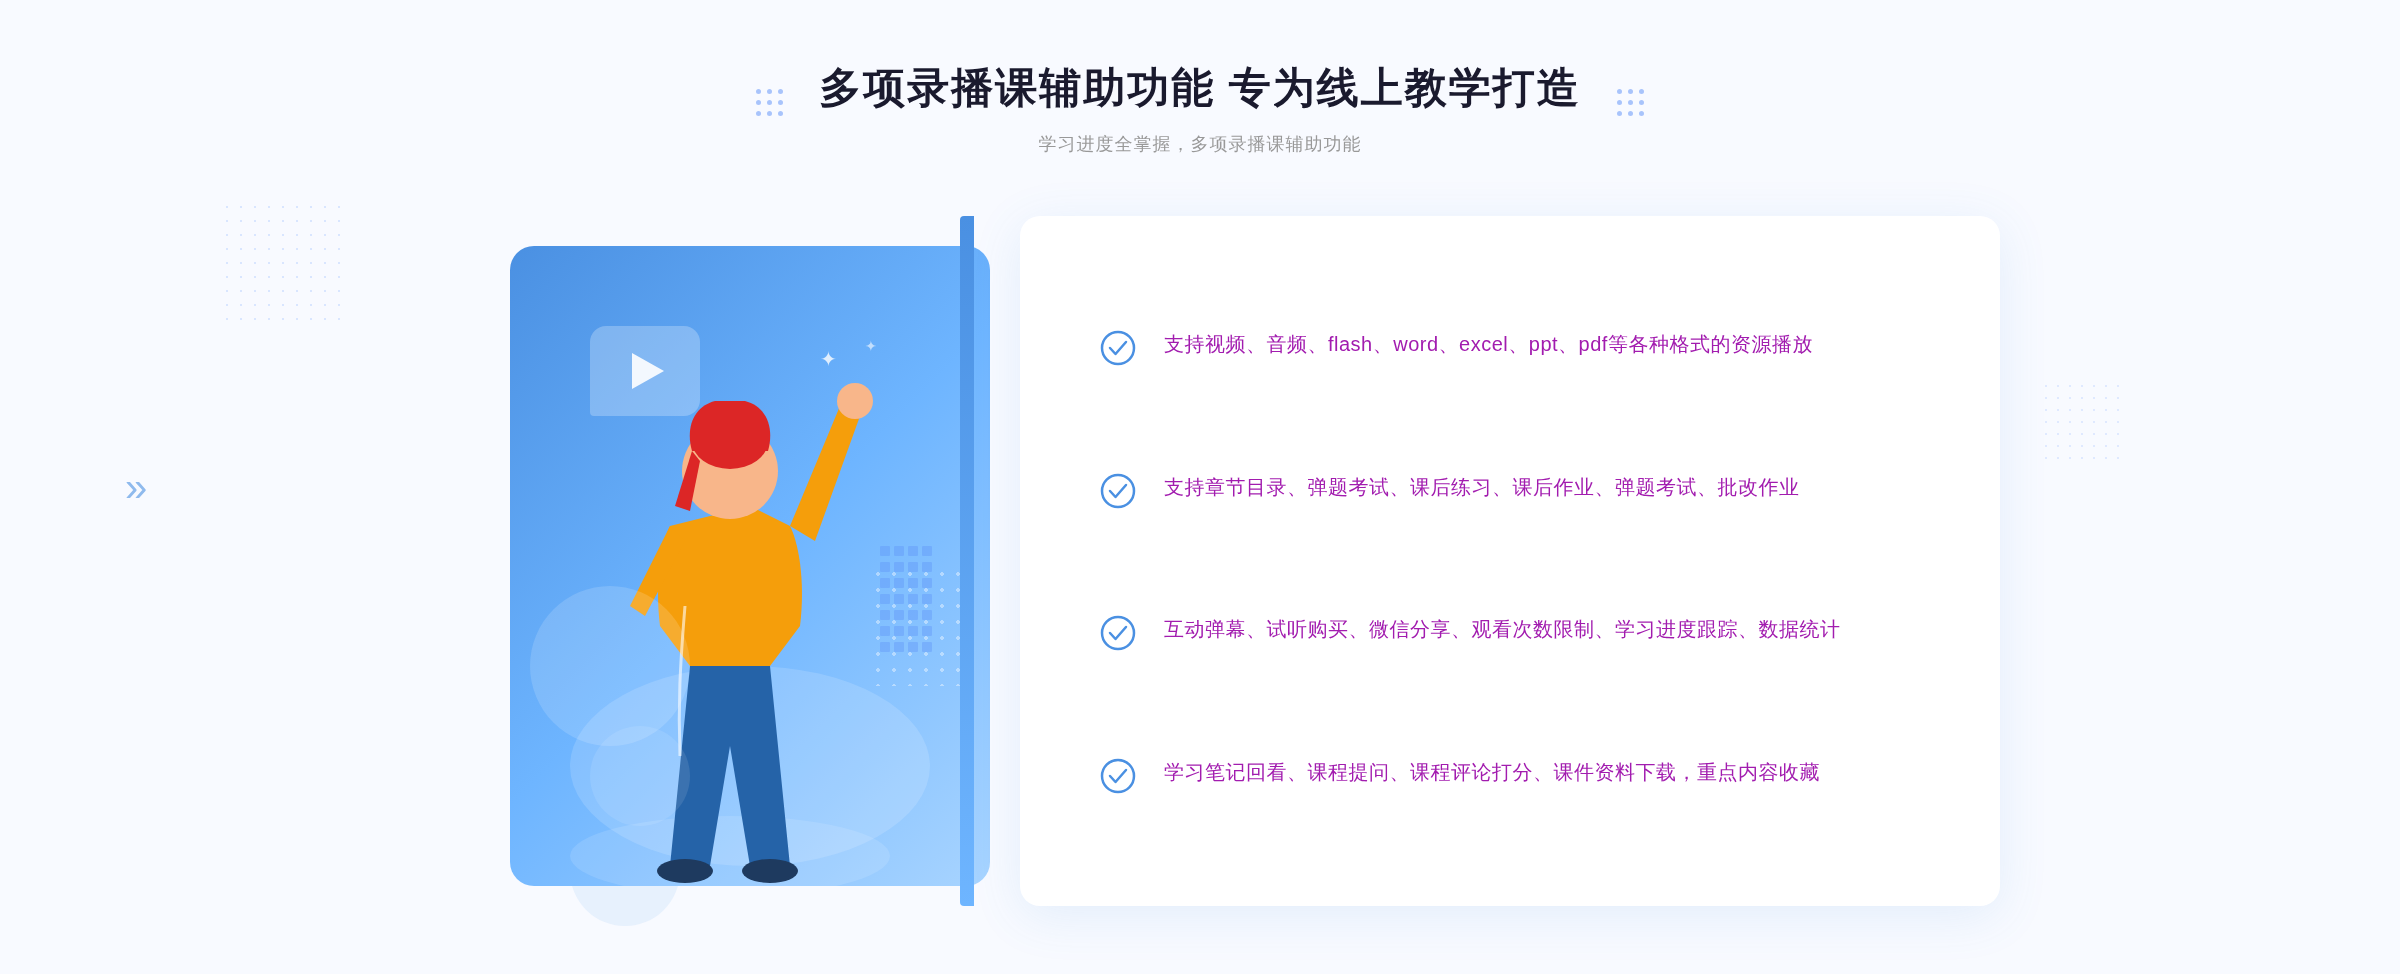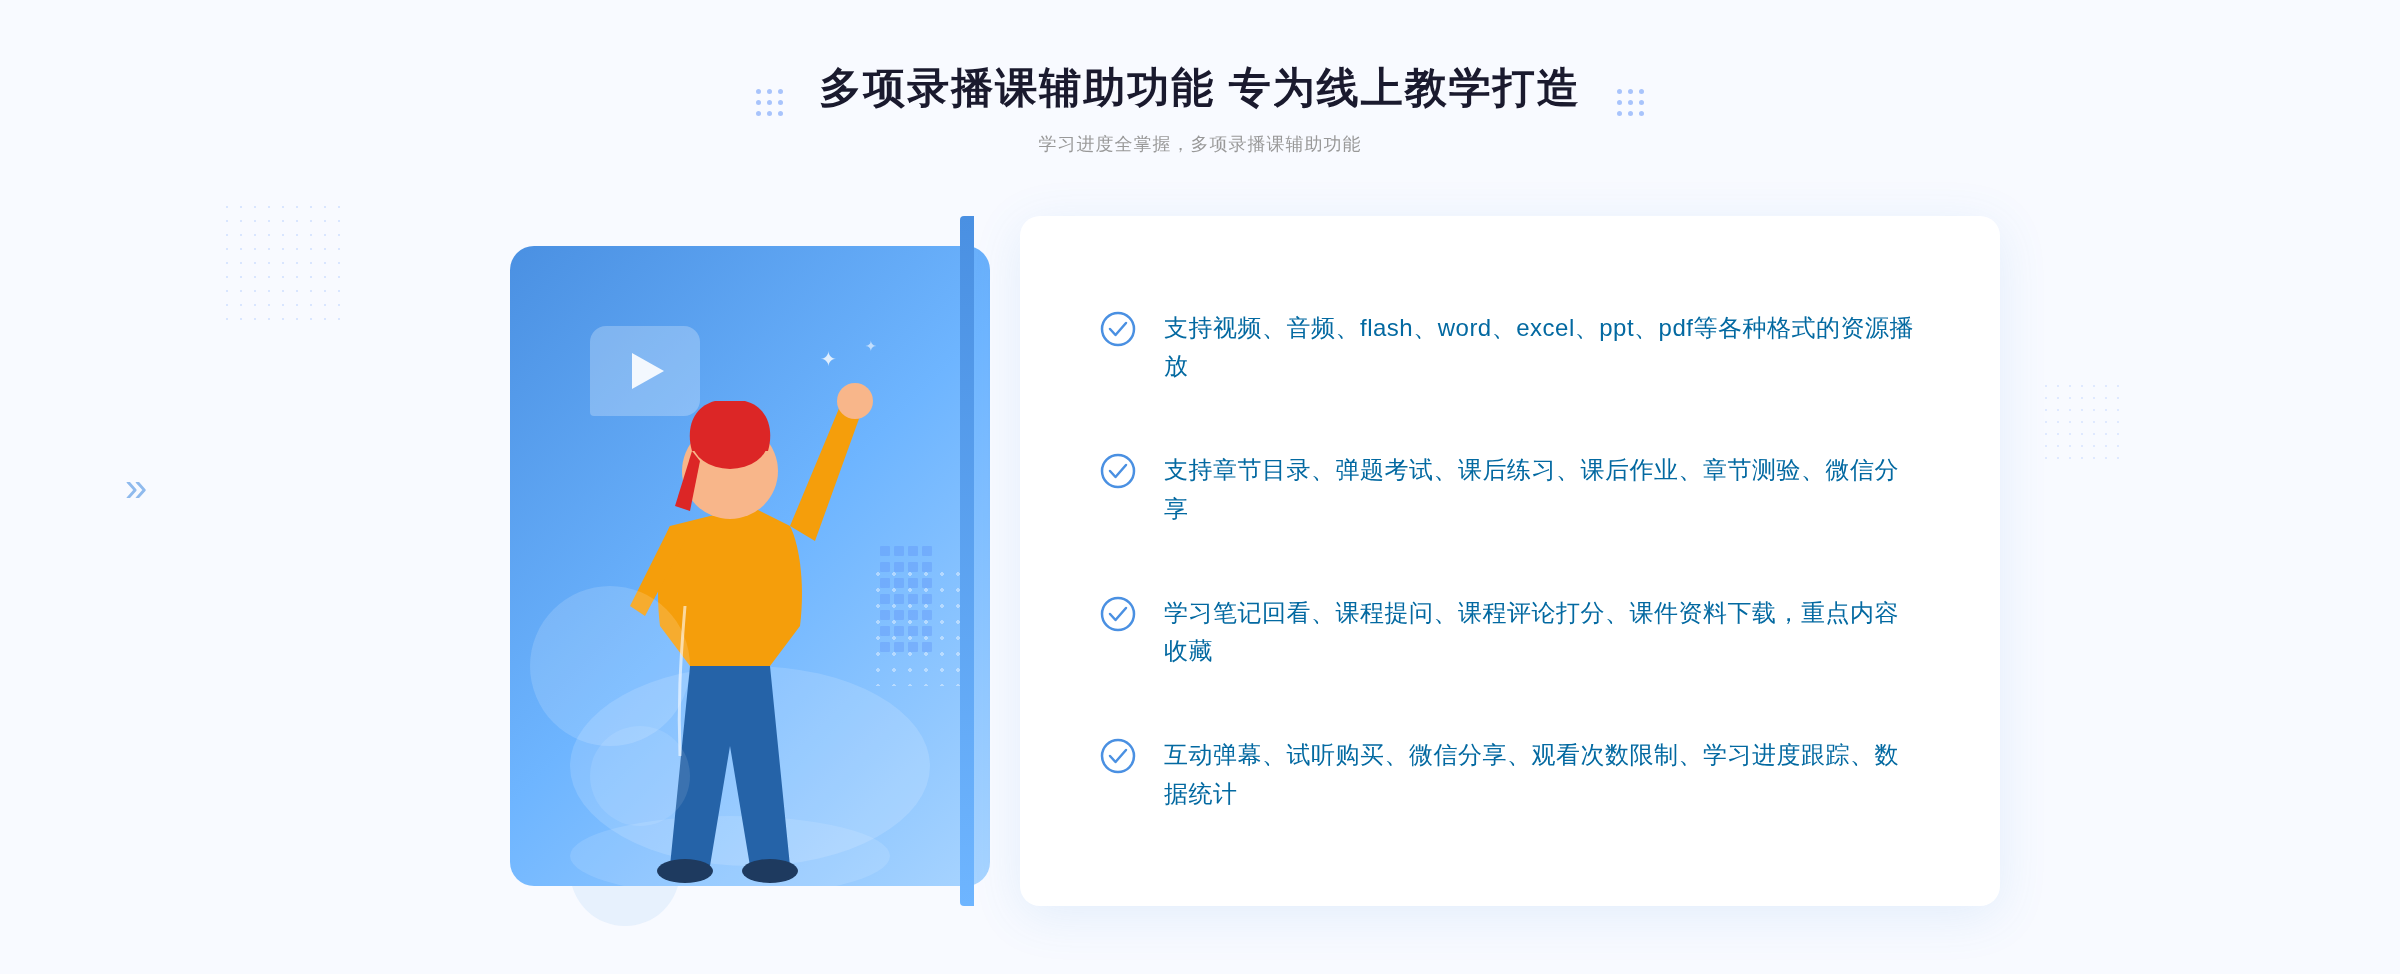--- a/index.html
+++ b/index.html
@@ -180,22 +180,22 @@
       flex-shrink: 0;
       margin-top: 2px;
     }
 
     .check-icon svg {
       width: 36px;
       height: 36px;
     }
 
     .feature-text {
-      font-size: 24px;
-      color: #0369a1;
+      font-size: 20px;
+      color: #a21caf;
       line-height: 1.6;
       letter-spacing: 0.5px;
     }
 
     
     .play-bubble {
       position: absolute;
       left: 80px;
       top: 80px;
       width: 110px;
@@ -468,38 +468,38 @@
         <span class="feature-text">支持视频、音频、flash、word、excel、ppt、pdf等各种格式的资源播放</span>
       </div>
 
       <div class="feature-item">
         <div class="check-icon">
           <svg viewBox="0 0 36 36" fill="none" xmlns="http://www.w3.org/2000/svg">
             <circle cx="18" cy="18" r="16" stroke="#4a90e2" stroke-width="2.5" fill="none"></circle>
             <path d="M10 18 L15.5 24 L26 12" stroke="#4a90e2" stroke-width="2.5" stroke-linecap="round" stroke-linejoin="round"></path>
           </svg>
         </div>
-        <span class="feature-text">支持章节目录、弹题考试、课后练习、课后作业、章节测验、微信分享</span>
+        <span class="feature-text">支持章节目录、弹题考试、课后练习、课后作业、弹题考试、批改作业</span>
       </div>
 
       <div class="feature-item">
         <div class="check-icon">
           <svg viewBox="0 0 36 36" fill="none" xmlns="http://www.w3.org/2000/svg">
             <circle cx="18" cy="18" r="16" stroke="#4a90e2" stroke-width="2.5" fill="none"></circle>
             <path d="M10 18 L15.5 24 L26 12" stroke="#4a90e2" stroke-width="2.5" stroke-linecap="round" stroke-linejoin="round"></path>
           </svg>
         </div>
-        <span class="feature-text">学习笔记回看、课程提问、课程评论打分、课件资料下载，重点内容收藏</span>
+        <span class="feature-text">互动弹幕、试听购买、微信分享、观看次数限制、学习进度跟踪、数据统计</span>
       </div>
 
       <div class="feature-item">
         <div class="check-icon">
           <svg viewBox="0 0 36 36" fill="none" xmlns="http://www.w3.org/2000/svg">
             <circle cx="18" cy="18" r="16" stroke="#4a90e2" stroke-width="2.5" fill="none"></circle>
             <path d="M10 18 L15.5 24 L26 12" stroke="#4a90e2" stroke-width="2.5" stroke-linecap="round" stroke-linejoin="round"></path>
           </svg>
         </div>
-        <span class="feature-text">互动弹幕、试听购买、微信分享、观看次数限制、学习进度跟踪、数据统计</span>
+        <span class="feature-text">学习笔记回看、课程提问、课程评论打分、课件资料下载，重点内容收藏</span>
       </div>
     </div>
 
   </div>
 </div>
 
 </body></html>

